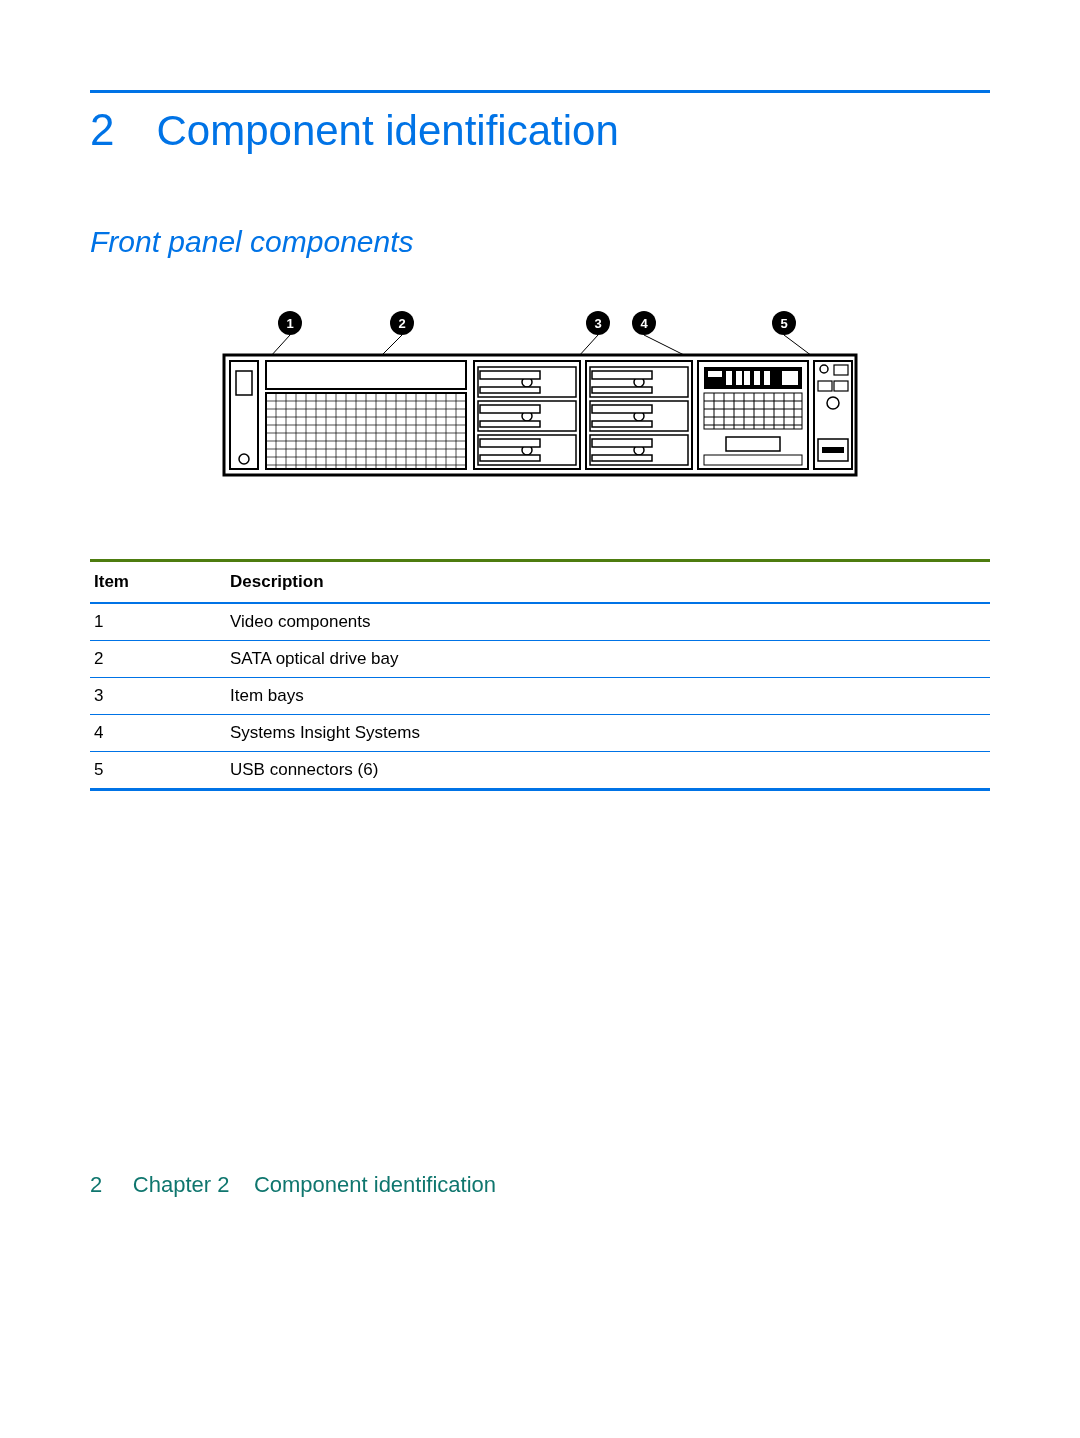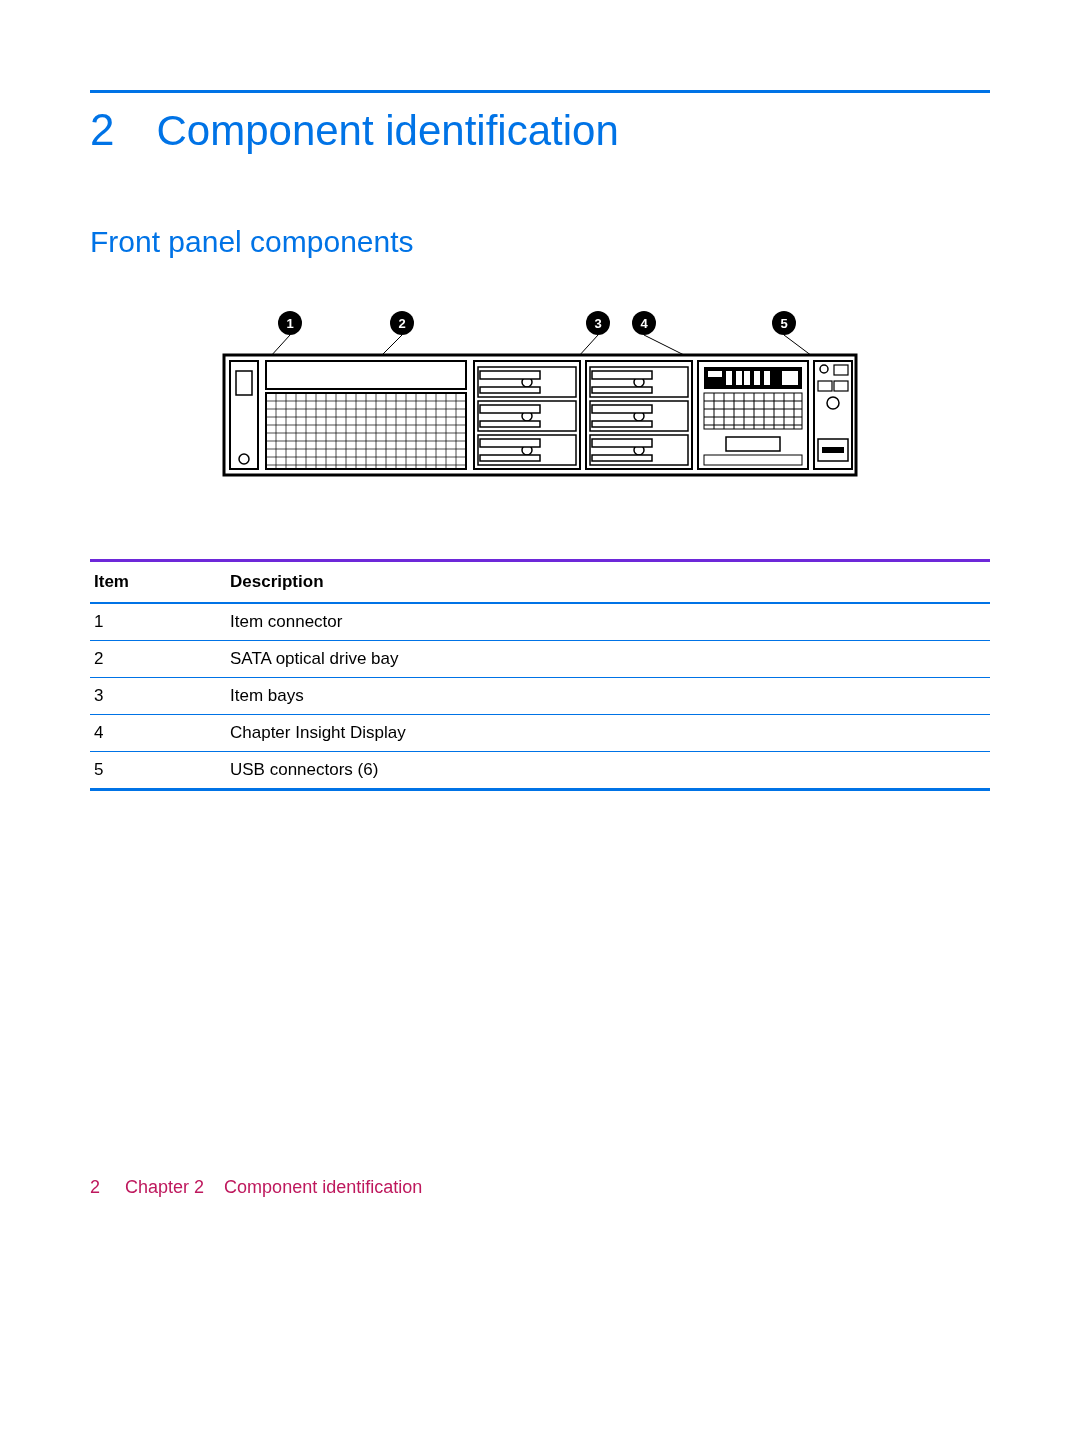--- a/index.html
+++ b/index.html
@@ -24,55 +24,56 @@
       font-weight: 400;
       margin-bottom: 70px;
     }
     .chapter-number { font-size: 44px; }
     .chapter-title { font-size: 42px; }
     .section-heading {
       color: #0073e6;
       font-size: 30px;
       font-weight: 400;
       margin-bottom: 50px;
+      font-style: italic;
     }
     .diagram-wrap {
       display: flex;
       justify-content: center;
       margin-bottom: 70px;
     }
     svg.diagram { display: block; }
     .tablewrap { width: 100%; }
     table {
       width: 100%;
       border-collapse: collapse;
       font-size: 17px;
     }
-    thead tr { border-top: 3px solid #6d28d9; border-bottom: 2px solid #0073e6; }
+    thead tr { border-top: 3px solid #4d7c0f; border-bottom: 2px solid #0073e6; }
     th {
       text-align: left;
       font-weight: 700;
       padding: 10px 8px 10px 0;
     }
     th.col-item { width: 140px; padding-left: 4px; }
     td {
       padding: 8px 8px 8px 0;
       border-bottom: 1px solid #0073e6;
     }
     td.col-item { padding-left: 4px; }
     tbody tr:last-child td { border-bottom: 3px solid #0073e6; }
     .footer {
       position: absolute;
       left: 90px;
       right: 90px;
       bottom: 240px;
     }
     .footer-line {
-      font-size: 18px;
-      color: #be185d;
+      font-size: 22px;
+      color: #0f766e;
     }
     .callout-circle { fill: #000; }
     .callout-text { fill: #fff; font-size: 13px; font-weight: 700; text-anchor: middle; }
   </style>
 </head>
 <body>
 
 <div class="top-rule"></div>
 
 <h1 class="chapter-heading">
@@ -237,33 +238,33 @@
   <table>
     <thead>
       <tr>
         <th class="col-item">Item</th>
         <th>Description</th>
       </tr>
     </thead>
     <tbody>
       <tr>
         <td class="col-item">1</td>
-        <td>Item connector</td>
+        <td>Video components</td>
       </tr>
       <tr>
         <td class="col-item">2</td>
         <td>SATA optical drive bay</td>
       </tr>
       <tr>
         <td class="col-item">3</td>
         <td>Item bays</td>
       </tr>
       <tr>
         <td class="col-item">4</td>
-        <td>Chapter Insight Display</td>
+        <td>Systems Insight Systems</td>
       </tr>
       <tr>
         <td class="col-item">5</td>
         <td>USB connectors (6)</td>
       </tr>
     </tbody>
   </table>
 </div>
 
 <div class="footer">

